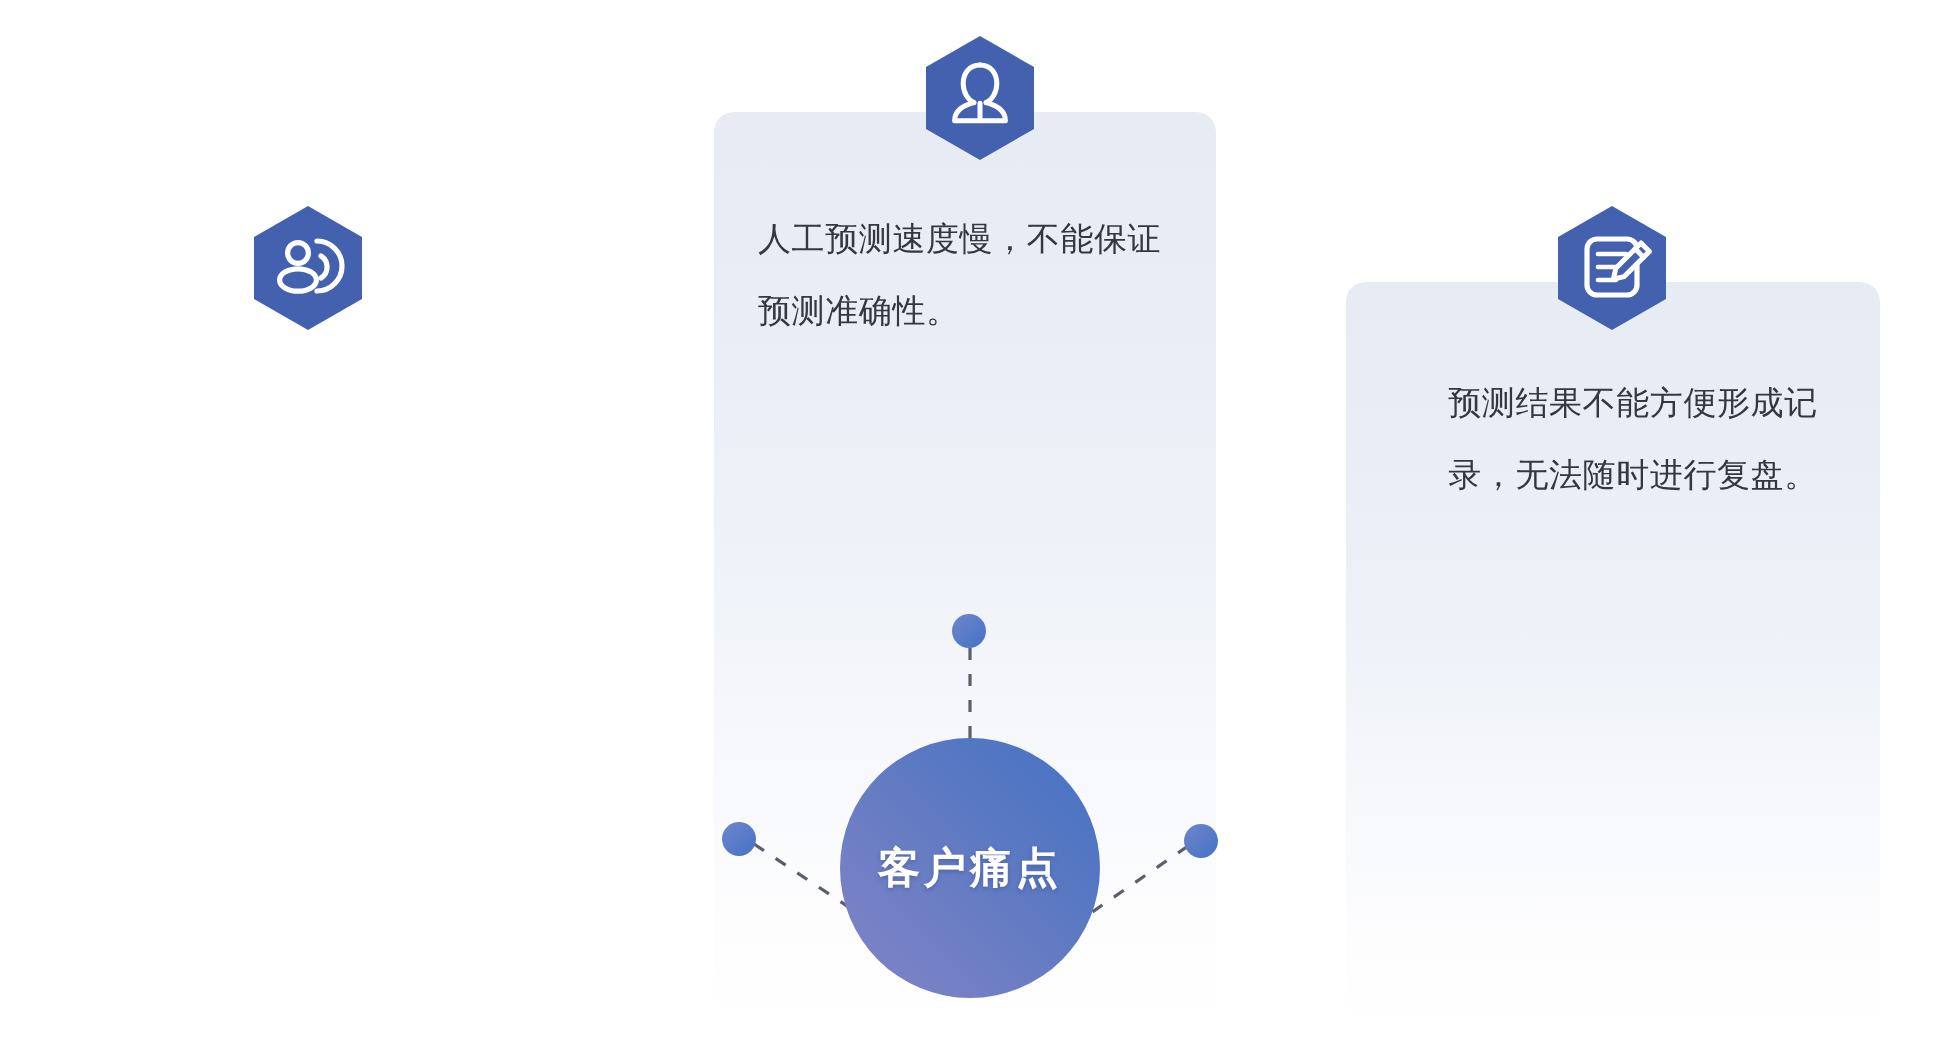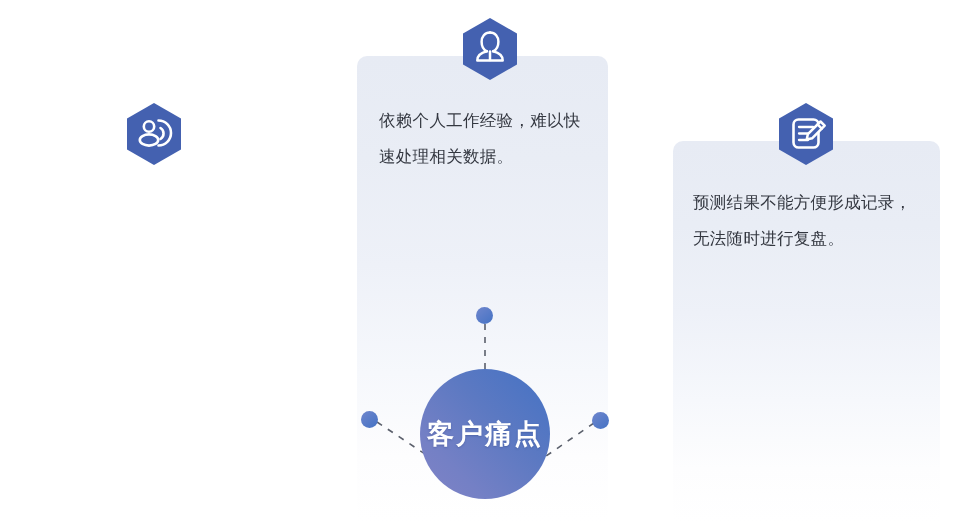--- a/index.html
+++ b/index.html
@@ -41,21 +41,21 @@
     right: 0;
     color: #333740;
     font-size: 16.5px;
     line-height: 36px;
     letter-spacing: 0.3px;
     text-align: left;
     white-space: pre-line;
   }
   .card-1 .card-text { top: 43px;  left: 38px; right: 30px; }
   .card-2 .card-text { top: 46px;  left: 22px; right: 14px; }
-  .card-3 .card-text { top: 43px;  left: 20px; right: 16px; }
+  .card-3 .card-text { top: 43px;  left: 36px; right: 16px; text-align: center; }
 
   
   .hex-badge {
     position: absolute;
     width: 54px;
     height: 62px;
     z-index: 5;
   }
   .hex-1 { left: 127px; top: 103px; }
   .hex-2 { left: 463px; top: 18px;  }
@@ -71,21 +71,21 @@
     height: 130px;
     border-radius: 50%;
     background: linear-gradient(45deg, #8083c6 0%, #7480c5 25%, #5c79c2 60%, #4472c4 100%);
     z-index: 4;
     display: flex;
     align-items: center;
     justify-content: center;
   }
   .center-label {
     color: #ffffff;
-    font-size: 27px;
+    font-size: 21px;
     font-weight: bold;
     letter-spacing: 2px;
     text-shadow: 0 1px 2px rgba(40,60,120,0.35);
     user-select: none;
   }
 
   
   .node-dot {
     position: absolute;
     border-radius: 50%;
@@ -123,21 +123,21 @@
       <g fill="none" stroke="#ffffff" stroke-width="2.6" stroke-linecap="round">
         <circle cx="22" cy="23.5" r="5.2" fill="none"></circle>
         <ellipse cx="22" cy="37" rx="9.2" ry="5.6" fill="none"></ellipse>
         <path d="M31.5 17.5 A 12.5 12.5 0 0 1 31.5 42.5"></path>
         <path d="M33.5 25 A 6.5 6.5 0 0 1 33.5 36"></path>
       </g>
     </svg>
   </div>
 
   <div class="card card-2">
-    <div class="card-text">依赖个人工作经验，难以快速处理相关数据。</div>
+    <div class="card-text">人工预测速度慢，不能保证预测准确性。</div>
   </div>
   <div class="hex-badge hex-2">
     <svg viewBox="0 0 54 62" xmlns="http://www.w3.org/2000/svg">
       <polygon points="27,0 54,15.5 54,46.5 27,62 0,46.5 0,15.5" fill="#4461b0"></polygon>
       <g fill="none" stroke="#ffffff" stroke-width="2.5" stroke-linejoin="round" stroke-linecap="round">
         <path d="M27 14.5 c-5.3 0 -8.4 4.2 -8.4 9.2 c0 4.6 2.5 8.3 5.3 9.6"></path>
         <path d="M27 14.5 c5.3 0 8.4 4.2 8.4 9.2 c0 4.6 -2.5 8.3 -5.3 9.6"></path>
         <path d="M23.9 33.3 c-5.9 1.5 -9.6 4.6 -9.6 9.1 h25.4 c0 -4.5 -3.7 -7.6 -9.6 -9.1"></path>
         <path d="M27 33.6 v8.4"></path>
       </g>

